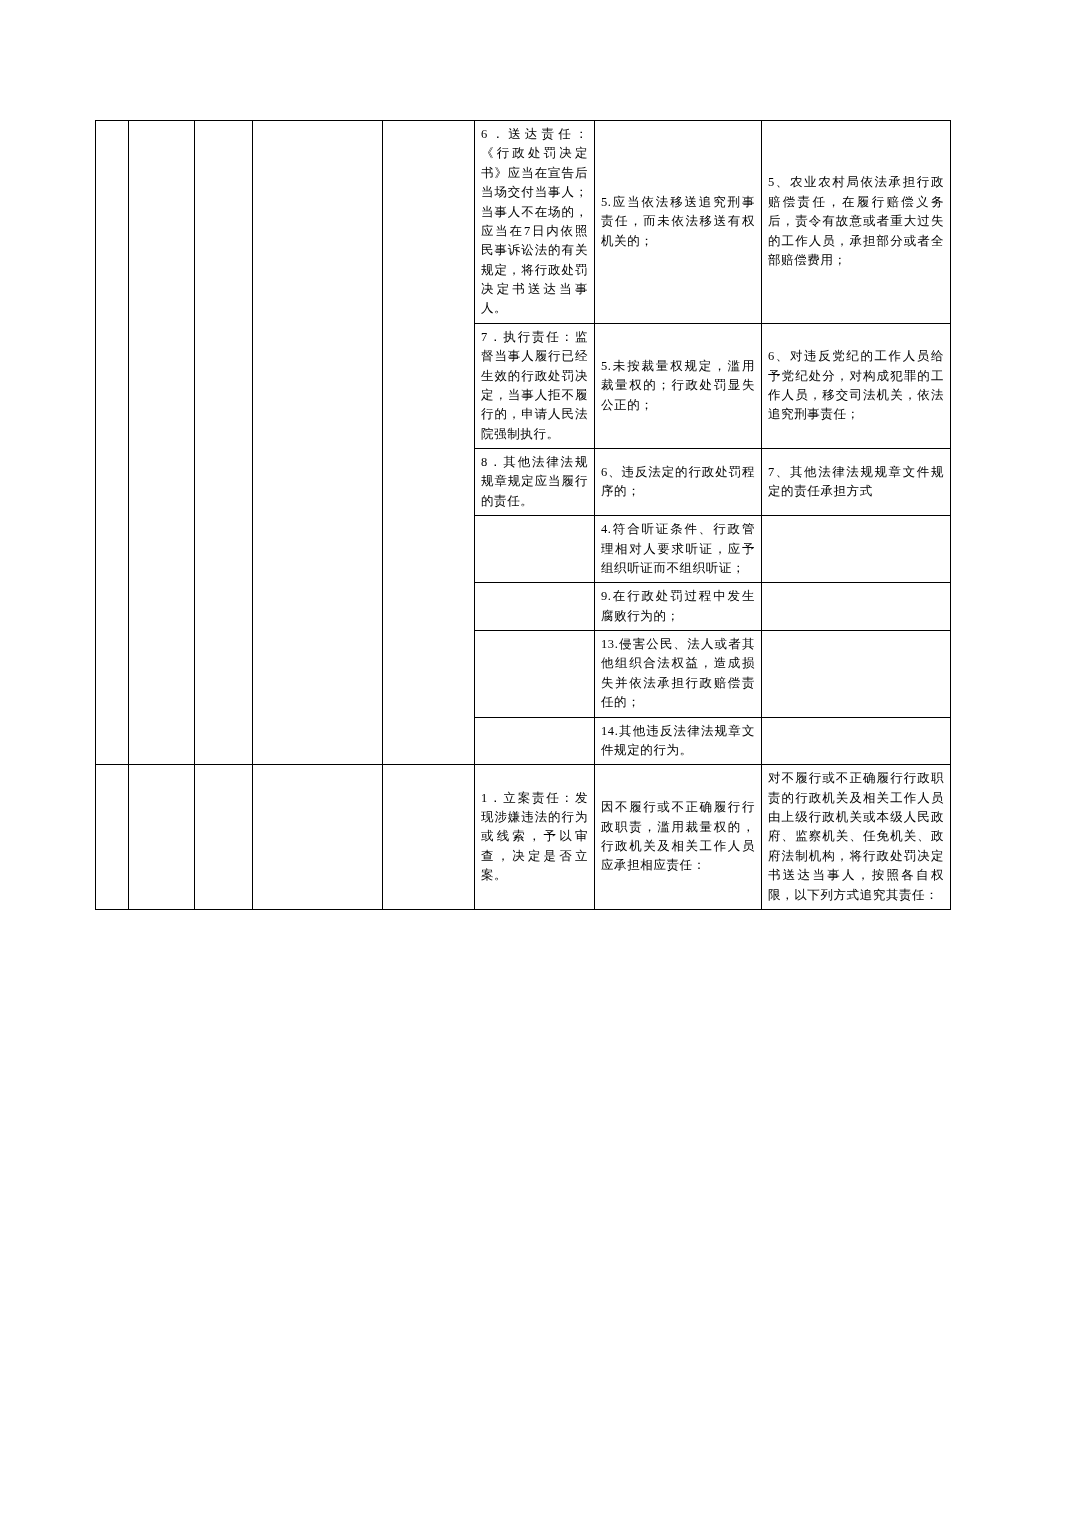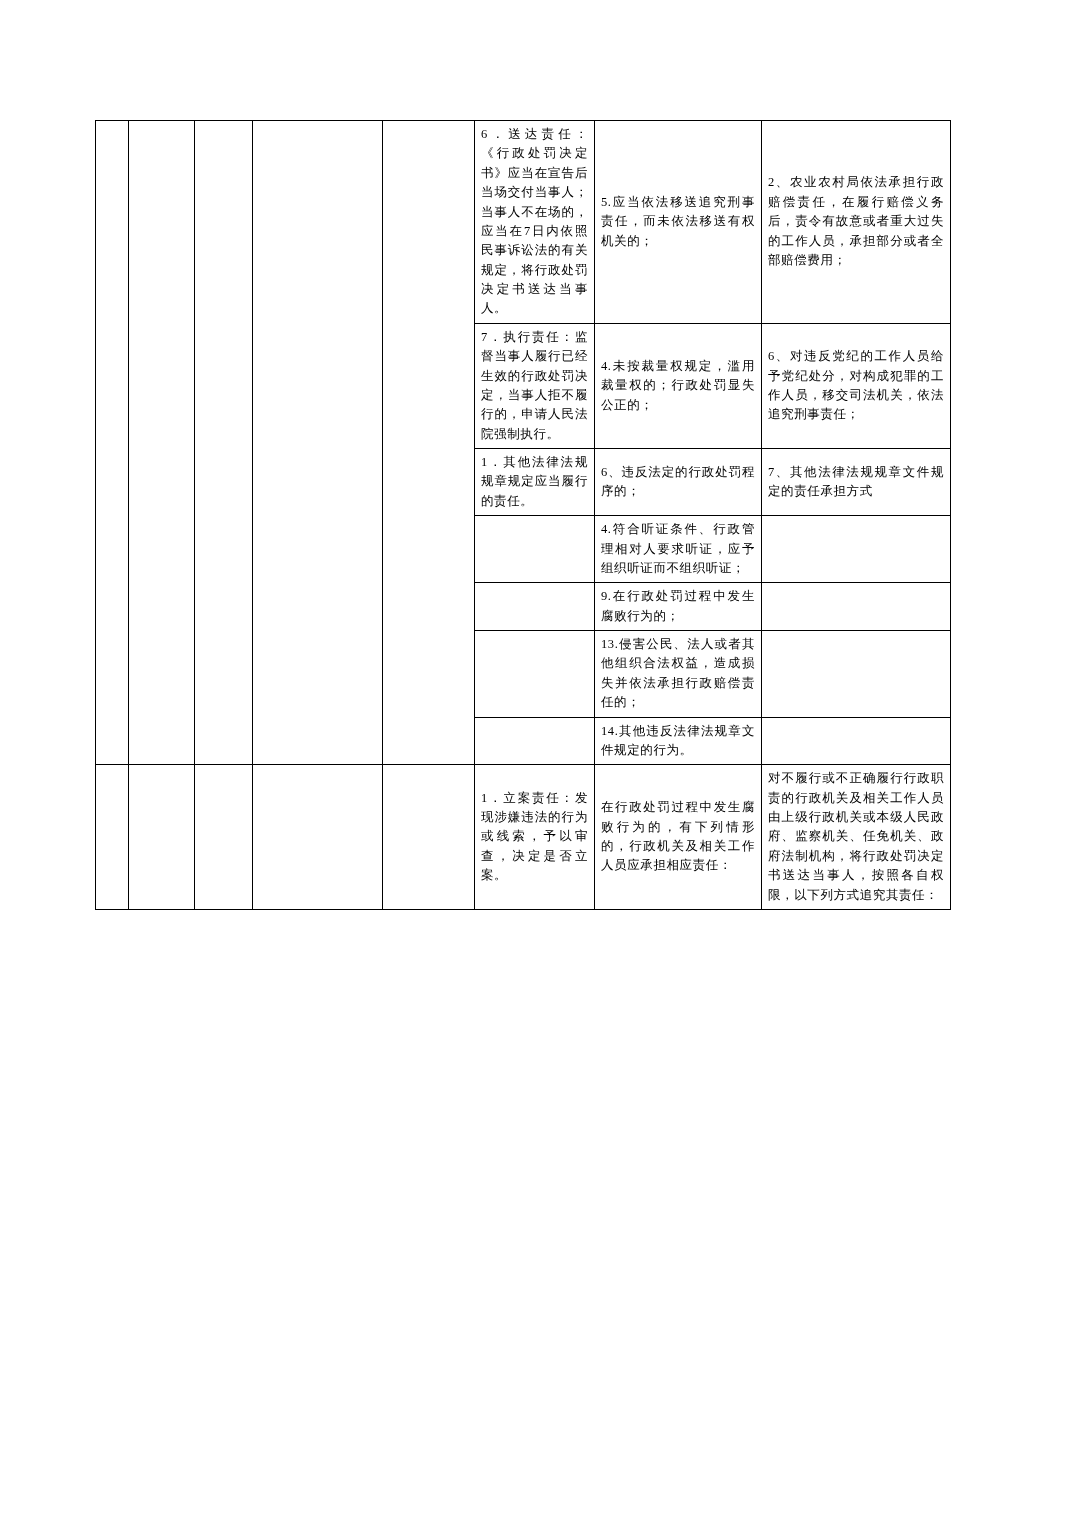--- a/index.html
+++ b/index.html
@@ -72,31 +72,31 @@
     <tbody>
 
       <tr>
         <td class="empty-cell" rowspan="7"></td>
         <td class="empty-cell" rowspan="7"></td>
         <td class="empty-cell" rowspan="7"></td>
         <td class="empty-cell" rowspan="7"></td>
         <td class="empty-cell" rowspan="7"></td>
         <td class="txt-just">6．送达责任：《行政处罚决定书》应当在宣告后当场交付当事人；当事人不在场的，应当在7日内依照民事诉讼法的有关规定，将行政处罚决定书送达当事人。</td>
         <td class="txt-just">5.应当依法移送追究刑事责任，而未依法移送有权机关的；</td>
-        <td class="txt-just">2、农业农村局依法承担行政赔偿责任，在履行赔偿义务后，责令有故意或者重大过失的工作人员，承担部分或者全部赔偿费用；</td>
+        <td class="txt-just">5、农业农村局依法承担行政赔偿责任，在履行赔偿义务后，责令有故意或者重大过失的工作人员，承担部分或者全部赔偿费用；</td>
       </tr>
 
       <tr>
         <td class="txt-just">7．执行责任：监督当事人履行已经生效的行政处罚决定，当事人拒不履行的，申请人民法院强制执行。</td>
-        <td class="txt-just">4.未按裁量权规定，滥用裁量权的；行政处罚显失公正的；</td>
+        <td class="txt-just">5.未按裁量权规定，滥用裁量权的；行政处罚显失公正的；</td>
         <td class="txt-just">6、对违反党纪的工作人员给予党纪处分，对构成犯罪的工作人员，移交司法机关，依法追究刑事责任；</td>
       </tr>
 
       <tr>
-        <td class="txt-just">1．其他法律法规规章规定应当履行的责任。</td>
+        <td class="txt-just">8．其他法律法规规章规定应当履行的责任。</td>
         <td class="txt-just">6、违反法定的行政处罚程序的；</td>
         <td class="txt-just">7、其他法律法规规章文件规定的责任承担方式</td>
       </tr>
 
       <tr>
         <td class="empty-cell"></td>
         <td class="txt-just">4.符合听证条件、行政管理相对人要求听证，应予组织听证而不组织听证；</td>
         <td class="empty-cell"></td>
       </tr>
 
@@ -118,19 +118,19 @@
         <td class="empty-cell"></td>
       </tr>
 
       <tr>
         <td class="empty-cell"></td>
         <td class="empty-cell"></td>
         <td class="empty-cell"></td>
         <td class="empty-cell"></td>
         <td class="empty-cell"></td>
         <td class="txt-just">1．立案责任：发现涉嫌违法的行为或线索，予以审查，决定是否立案。</td>
-        <td class="txt-just">在行政处罚过程中发生腐败行为的，有下列情形的，行政机关及相关工作人员应承担相应责任：</td>
+        <td class="txt-just">因不履行或不正确履行行政职责，滥用裁量权的，行政机关及相关工作人员应承担相应责任：</td>
         <td class="txt-just">对不履行或不正确履行行政职责的行政机关及相关工作人员由上级行政机关或本级人民政府、监察机关、任免机关、政府法制机构，将行政处罚决定书送达当事人，按照各自权限，以下列方式追究其责任：</td>
       </tr>
     </tbody>
   </table>
 
 </div>
 
 </body></html>

